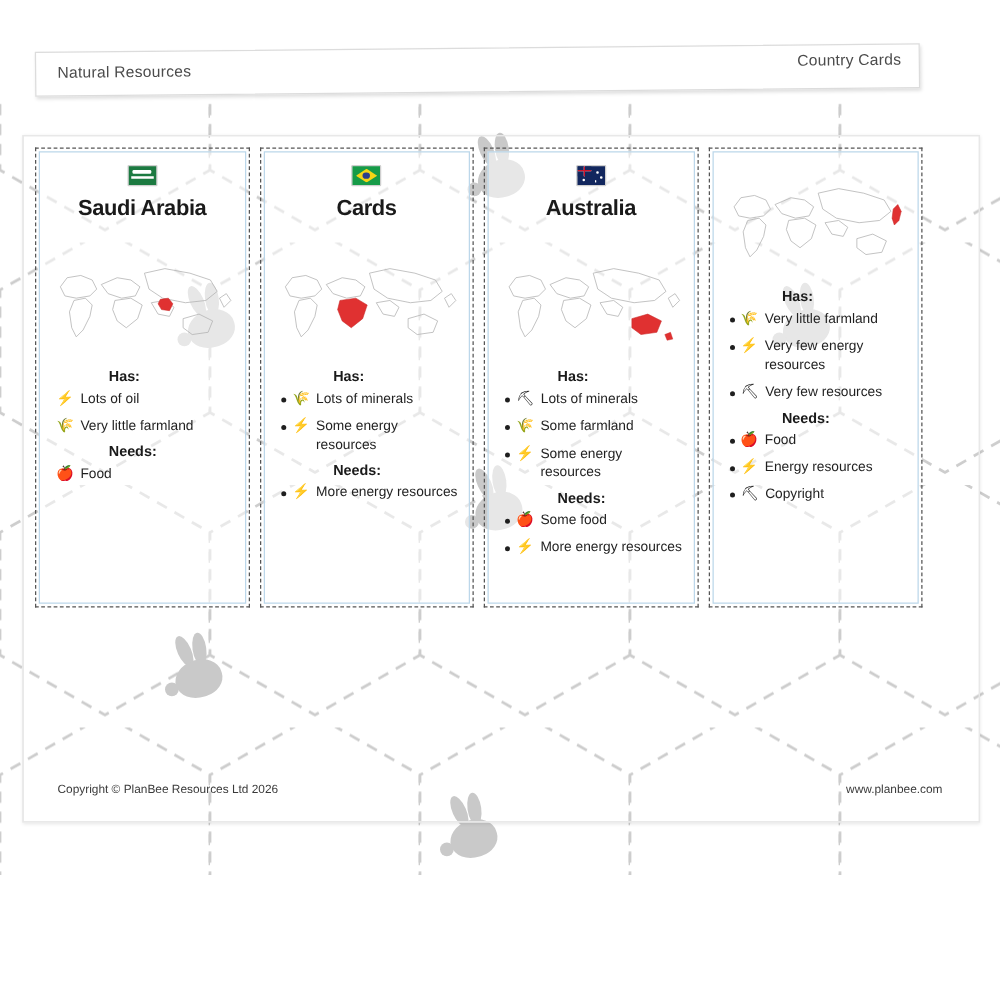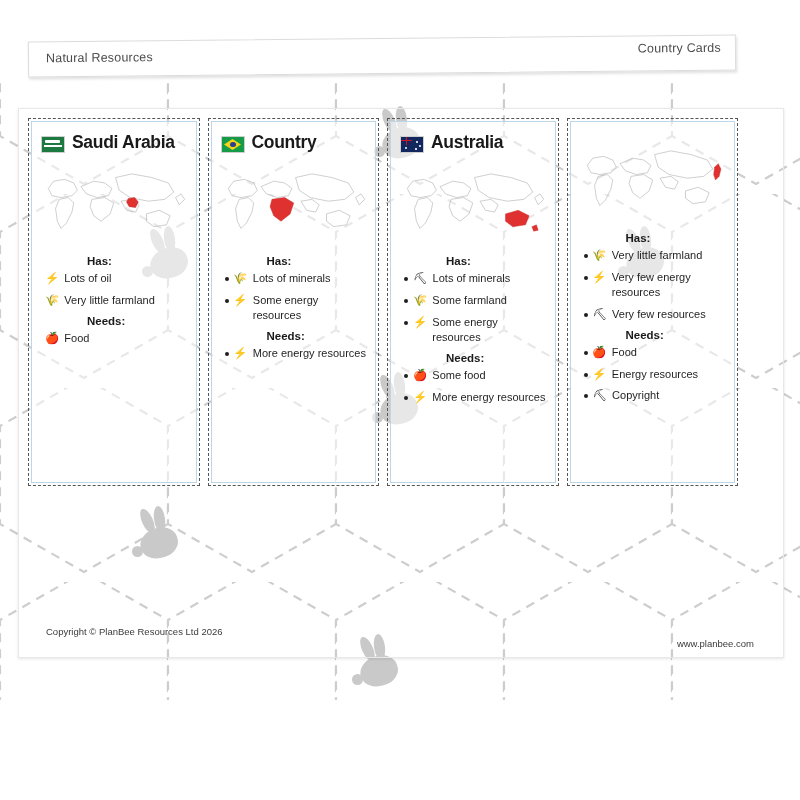--- a/index.html
+++ b/index.html
@@ -116,23 +116,24 @@
     width: 100%;
     height: 100%;
     box-sizing: border-box;
     border: 1px solid #bcd7ea;
     background: rgba(255,255,255,0.55);
     padding: 10px 9px 8px 9px;
   }
 
   .card-title-row {
     display: flex;
-    align-items: flex-end;
+    align-items: center;
     gap: 7px;
-    margin-bottom: 4px;
+    margin-bottom: 21px;
+    flex-direction: column;
   }
   .flag {
     width: 22px;
     height: 15px;
     flex: 0 0 auto;
     border: 0.5px solid #cfcfcf;
     position: relative;
     overflow: hidden;
     border-radius: 1px;
   }
@@ -195,21 +196,20 @@
     font-size: 9.5px;
     color: #3a3a3a;
     text-align: right;
   }
   .footer-right {
     position: absolute;
     right: 46px;
     top: 626px;
     font-size: 9.5px;
     color: #3a3a3a;
-    margin-top: 12px;
   }
 </style>
 </head>
 <body>
 
 <div id="page">
 
   <svg class="hex-layer" width="800" height="800" viewBox="0 0 800 800" style="position:absolute;left:0;top:0;">
     <defs>
       <pattern id="hexpat" width="168" height="194" patternUnits="userSpaceOnUse">
@@ -316,21 +316,21 @@
       </div>
     </div>
 
     <div class="card-slot">
       <div class="card">
         <div class="card-title-row">
           <div class="flag" style="background:#169b48;">
             <div style="position:absolute;left:2.5px;top:2px;width:17px;height:11px;background:#f5d516;transform:skew(0deg);clip-path:polygon(50% 0,100% 50%,50% 100%,0 50%);"></div>
             <div style="position:absolute;left:8px;top:4.8px;width:6px;height:5.4px;background:#2b3f8c;border-radius:50%;"></div>
           </div>
-          <div class="card-title">Country</div>
+          <div class="card-title">Cards</div>
         </div>
 
         <div class="map-box">
           <svg class="map-svg" viewBox="0 0 160 92" preserveAspectRatio="xMidYMid meet">
             <g fill="none" stroke="#b3b3b3" stroke-width="0.7">
               <path d="M8,30 L14,22 L26,20 L36,24 L40,32 L34,38 L22,40 L12,38 Z"></path>
               <path d="M20,42 L30,40 L36,46 L34,56 L28,68 L22,74 L18,66 L16,52 Z"></path>
               <path d="M44,28 L58,22 L70,24 L78,30 L74,38 L62,40 L50,36 Z"></path>
               <path d="M82,18 L100,14 L122,18 L140,24 L146,34 L136,42 L118,44 L98,40 L86,32 Z"></path>
               <path d="M88,44 L100,42 L108,48 L104,56 L94,54 Z"></path>

